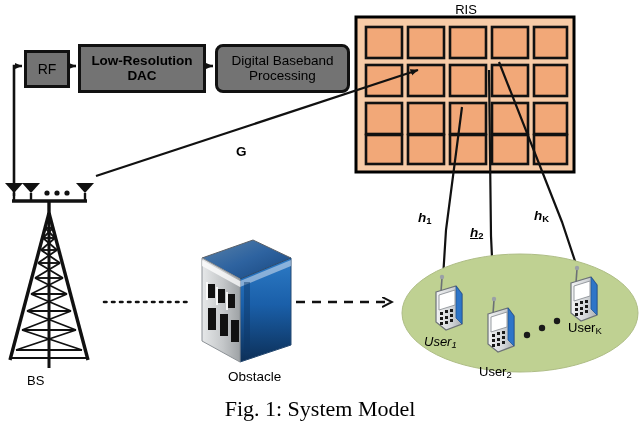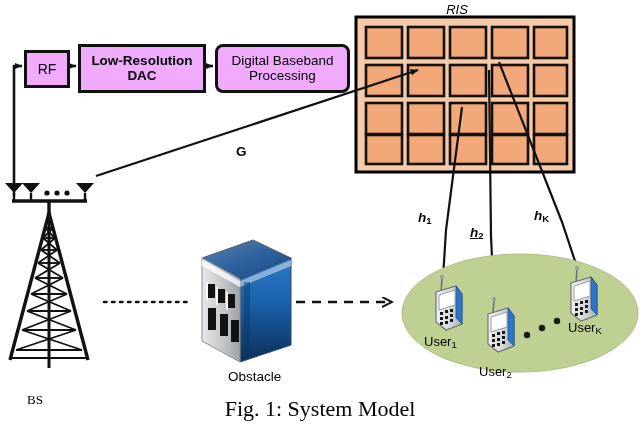--- a/index.html
+++ b/index.html
@@ -1,36 +1,36 @@
 <!DOCTYPE html>
 <html><head>
 <meta charset="utf-8">
 <style>
   html,body{margin:0;padding:0;background:#ffffff;}
   body{width:640px;height:426px;position:relative;overflow:hidden;
        font-family:"Liberation Sans",sans-serif;color:#000;}
   #stage{position:absolute;left:0;top:0;width:640px;height:426px;}
   svg{position:absolute;left:0;top:0;}
   .lbl{position:absolute;white-space:nowrap;}
-  .blk{position:absolute;border:3px solid #111;background:#f0abfc;
+  .blk{position:absolute;border:3px solid #111;background:#737373;
        display:flex;align-items:center;justify-content:center;text-align:center;
        line-height:1.05;font-size:13.5px;}
   #rf{left:24px;top:50px;width:40px;height:32px;font-size:14px;}
   #dac{left:78px;top:44px;width:122px;height:43px;font-weight:bold;}
   #dbp{left:215px;top:44px;width:129px;height:43px;border-radius:8px;}
   #risLabel{left:0;top:2px;width:640px;text-align:center;font-size:13px;}
-  #risLabel span{position:relative;left:137px;font-style:italic;}
+  #risLabel span{position:relative;left:146px;}
   #gLabel{left:236px;top:144px;font-size:13.5px;font-weight:bold;}
   #h1Lbl{left:418px;top:210px;font-size:13.5px;font-weight:bold;font-style:italic;}
   #h2Lbl{left:470px;top:225px;font-size:13.5px;font-weight:bold;font-style:italic;text-decoration:underline;}
   #hKLbl{left:534px;top:208px;font-size:13.5px;font-weight:bold;font-style:italic;}
   .sub{font-size:9.5px;vertical-align:-2px;font-style:normal;font-weight:bold;}
-  #bsLabel{left:27px;top:392px;font-size:13px;font-family:Liberation Serif, serif;}
+  #bsLabel{left:27px;top:373px;font-size:13px;}
   #obsLabel{left:213px;top:369px;font-size:13.5px;margin-left:15px;}
-  #u1{left:424px;top:334px;font-size:13px;}
+  #u1{left:424px;top:334px;font-size:13px;font-style:italic;}
   #u2{left:479px;top:364px;font-size:13px;}
   #uK{left:568px;top:320px;font-size:13px;}
   .usub{font-size:9.5px;vertical-align:-2px;}
   #caption{left:0;top:396px;width:640px;text-align:center;
            font-family:"Liberation Serif",serif;font-size:22px;}
 </style>
 </head>
 <body>
 
 <div id="stage">

